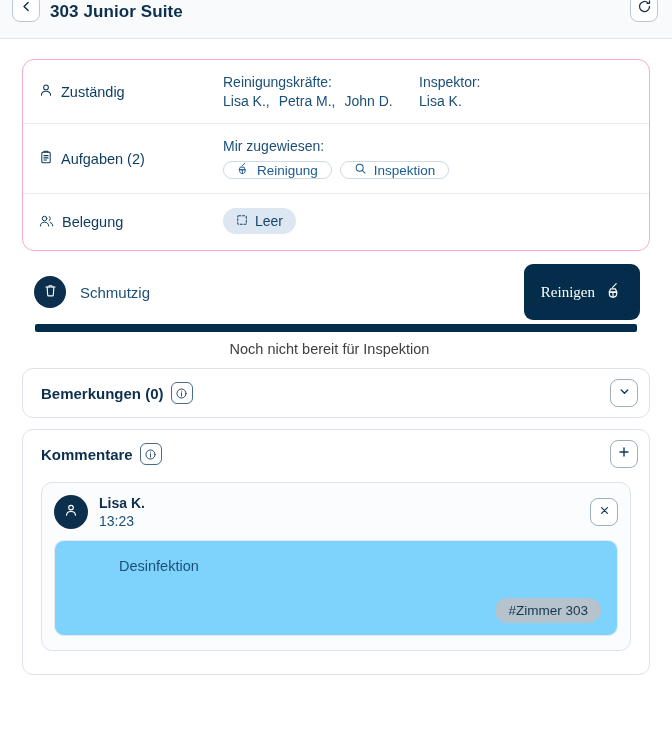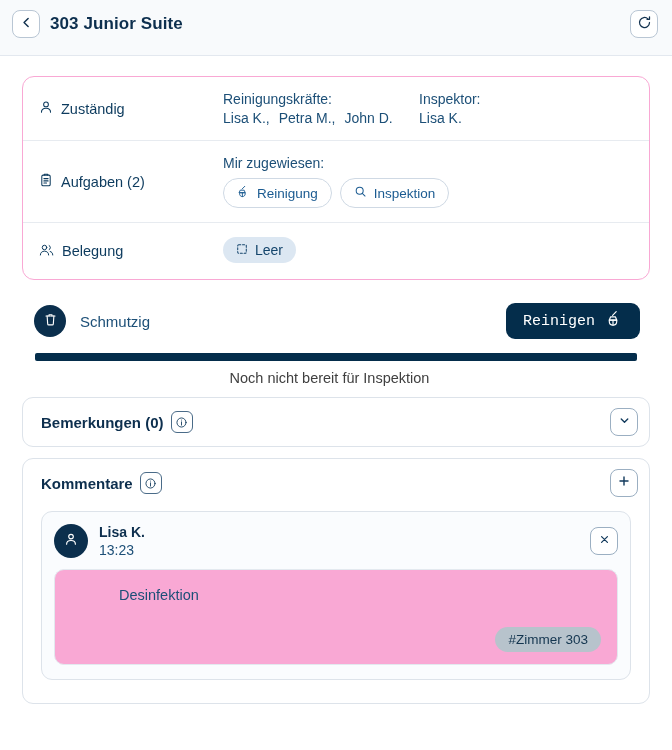--- a/index.html
+++ b/index.html
@@ -12,26 +12,26 @@
   body {
     font-family: "Liberation Sans", sans-serif;
     background: #ffffff;
     color: #0d3b5e;
     -webkit-font-smoothing: antialiased;
     overflow: hidden;
   }
 
   
   .app-header {
-    height: 56px;
+    height: 39px;
     background: #f8fafc;
     border-bottom: 1px solid #e3e8ef;
     display: flex;
-    align-items: center;
-    padding: 0 14px 7px 12px;
+    align-items: flex-end;
+    padding: 0 14px 16px 12px;
     gap: 10px;
   }
   .icon-btn {
     width: 28px;
     height: 28px;
     min-width: 28px;
     border: 1.3px solid #b9c6d4;
     border-radius: 8px;
     background: #ffffff;
     display: flex;
@@ -94,21 +94,21 @@
     display: flex;
     flex-wrap: wrap;
     gap: 0 9px;
   }
 
   
   .chips { display: flex; gap: 8px; margin-top: 7px; }
   .chip {
     border: 1px solid #cfd9e4;
     border-radius: 999px;
-    padding: 6px 13px;
+    padding: 0 13px;
     font-size: 13.5px;
     color: #1b5b91;
     background: #fff;
     display: flex;
     align-items: center;
     gap: 7px;
     cursor: pointer;
     white-space: nowrap;
   }
 
@@ -145,24 +145,24 @@
     margin-left: 14px;
     font-size: 15px;
     color: #1c4f77;
     flex: 1;
   }
   .primary-btn {
     background: #042d4b;
     color: #ffffff;
     border: none;
     border-radius: 9px;
-    height: 36px;
+    height: 56px;
     padding: 0 17px;
     font-size: 15px;
-    font-family: Liberation Mono, monospace;
+    font-family: Liberation Serif, serif;
     display: flex;
     align-items: center;
     gap: 11px;
     cursor: pointer;
   }
   .progress-track {
     height: 8px;
     border-radius: 2px;
     background: #e4e9ee;
     margin: 7px 13px 0 13px;
@@ -262,21 +262,21 @@
     justify-content: center;
     color: #fff;
   }
   .comment-meta { flex: 1; display: flex; flex-direction: column; gap: 2px; }
   .comment-author { font-size: 14px; font-weight: 700; color: #0d2f4e; }
   .comment-time { font-size: 14px; color: #1c4f77; }
   .comment-body {
     margin-top: 11px;
     border: 1px solid #e3e9ef;
     border-radius: 10px;
-    background: #f9a8d4;
+    background: #7dd3fc;
     padding: 17px 16px 12px 16px;
     min-height: 96px;
     display: flex;
     flex-direction: column;
   }
   .comment-text {
     font-size: 14.5px;
     color: #1c4f77;
     padding-left: 48px;
   }

